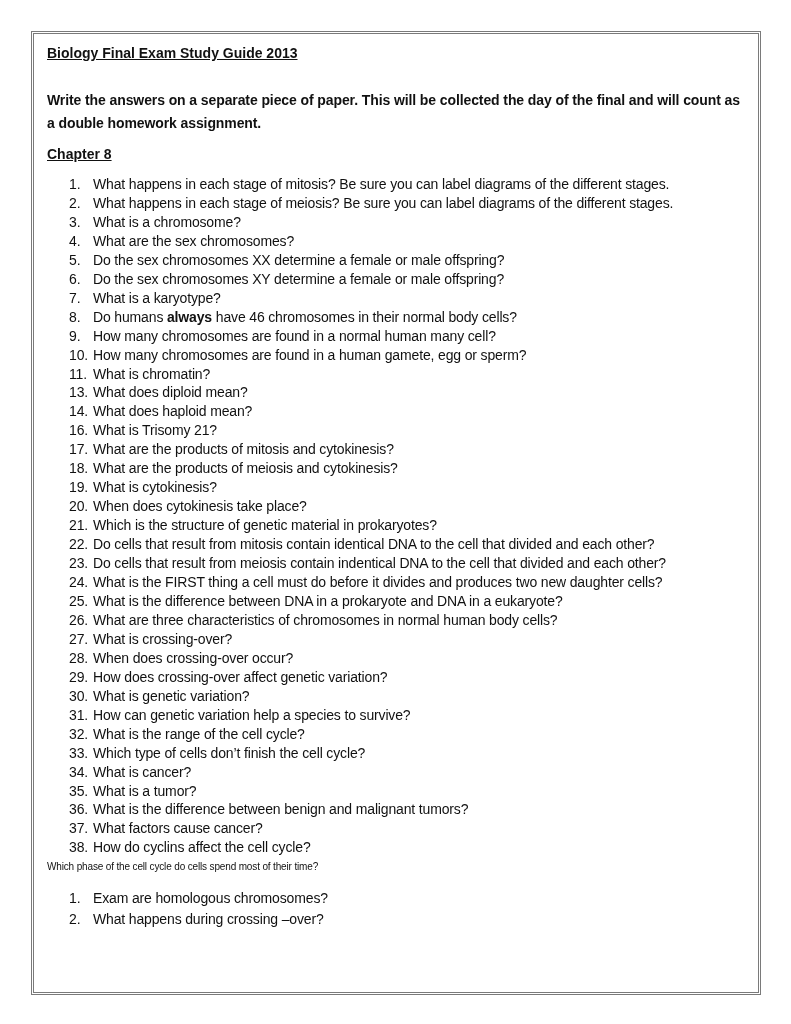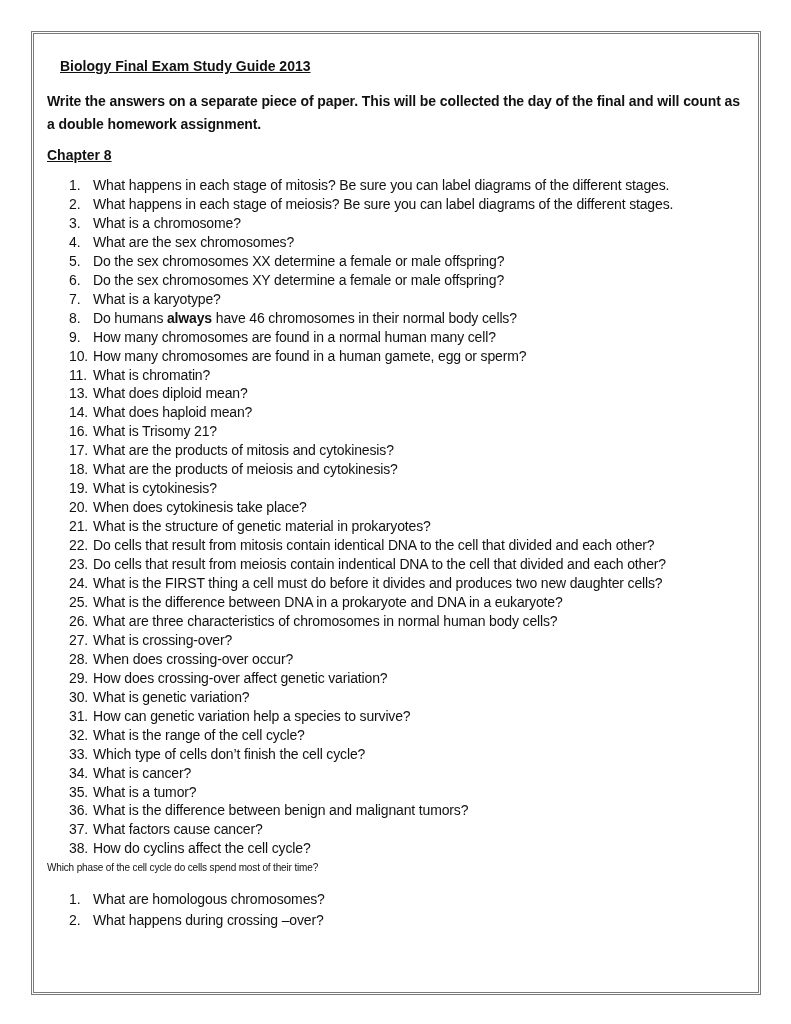--- a/index.html
+++ b/index.html
@@ -3,22 +3,22 @@
   <meta charset="utf-8">
   <style>
     html, body { margin: 0; padding: 0; background: #ffffff; }
     body { width: 791px; height: 1024px; position: relative; overflow: hidden;
            font-family: "Liberation Sans", "DejaVu Sans", sans-serif; color: #111; }
     .frame {
       position: absolute; left: 31px; top: 31px; width: 724px; height: 958px;
       border: 3px double #7a7a7a; box-sizing: content-box;
     }
     .content { position: absolute; left: 47px; top: 44px; width: 700px; }
-    .title { font-weight: bold; font-size: 14px; text-decoration: underline; line-height: 19px; margin: 13px; }
-    .instructions { font-weight: bold; font-size: 14px; line-height: 23px; margin: 14px 0 0 0; letter-spacing: -0.1px; }
+    .title { font-weight: bold; font-size: 14px; text-decoration: underline; line-height: 19px; margin: 0; }
+    .instructions { font-weight: bold; font-size: 14px; line-height: 23px; margin: 26px 0 0 0; letter-spacing: -0.1px; }
     .chapter { font-weight: bold; font-size: 14px; text-decoration: underline; margin: 10px 0 0 0; line-height: 19px; }
     ol.qlist { margin: 11px 0 0 0; padding: 0; list-style: none; }
     ol.qlist li { font-size: 14px; line-height: 18.95px; display: flex; white-space: nowrap; letter-spacing: -0.15px; }
     ol.qlist li .num { display: inline-block; width: 46px; text-align: right; padding-right: 0; box-sizing: border-box; }
     ol.qlist li .num span { display:inline-block; width: 24px; text-align:left; }
     ol.qlist li .txt { display: inline-block; }
     .extra { font-size: 10px; line-height: 19px; margin: 0; letter-spacing: -0.15px; }
     ol.qlist2 { margin: 12px 0 0 0; padding: 0; list-style: none; }
     ol.qlist2 li { font-size: 14px; line-height: 21px; display: flex; white-space: nowrap; letter-spacing: -0.15px; }
     ol.qlist2 li .num { display:inline-block; width: 46px; text-align:right; }
@@ -103,21 +103,21 @@
       <li>
         <span class="num"><span>19.</span></span>
         <span class="txt">What is cytokinesis?</span>
       </li>
       <li>
         <span class="num"><span>20.</span></span>
         <span class="txt">When does cytokinesis take place?</span>
       </li>
       <li>
         <span class="num"><span>21.</span></span>
-        <span class="txt">What is the structure of genetic material in prokaryotes?</span>
+        <span class="txt">Which is the structure of genetic material in prokaryotes?</span>
       </li>
       <li>
         <span class="num"><span>22.</span></span>
         <span class="txt">Do cells that result from mitosis contain identical DNA to the cell that divided and each other?</span>
       </li>
       <li>
         <span class="num"><span>23.</span></span>
         <span class="txt">Do cells that result from meiosis contain indentical DNA to the cell that divided and each other?</span>
       </li>
       <li>
@@ -180,20 +180,20 @@
         <span class="num"><span>38.</span></span>
         <span class="txt">How do cyclins affect the cell cycle?</span>
       </li>
     </ol>
 
   <p class="extra">Which phase of the cell cycle do cells spend most of their time?</p>
 
   <ol class="qlist2" id="qlist2">
       <li>
         <span class="num"><span>1.</span></span>
-        <span class="txt">What are homologous chromosomes?</span>
+        <span class="txt">Exam are homologous chromosomes?</span>
       </li>
       <li>
         <span class="num"><span>2.</span></span>
         <span class="txt">What happens during crossing –over?</span>
       </li>
     </ol>
 </div>
 
 </body></html>

